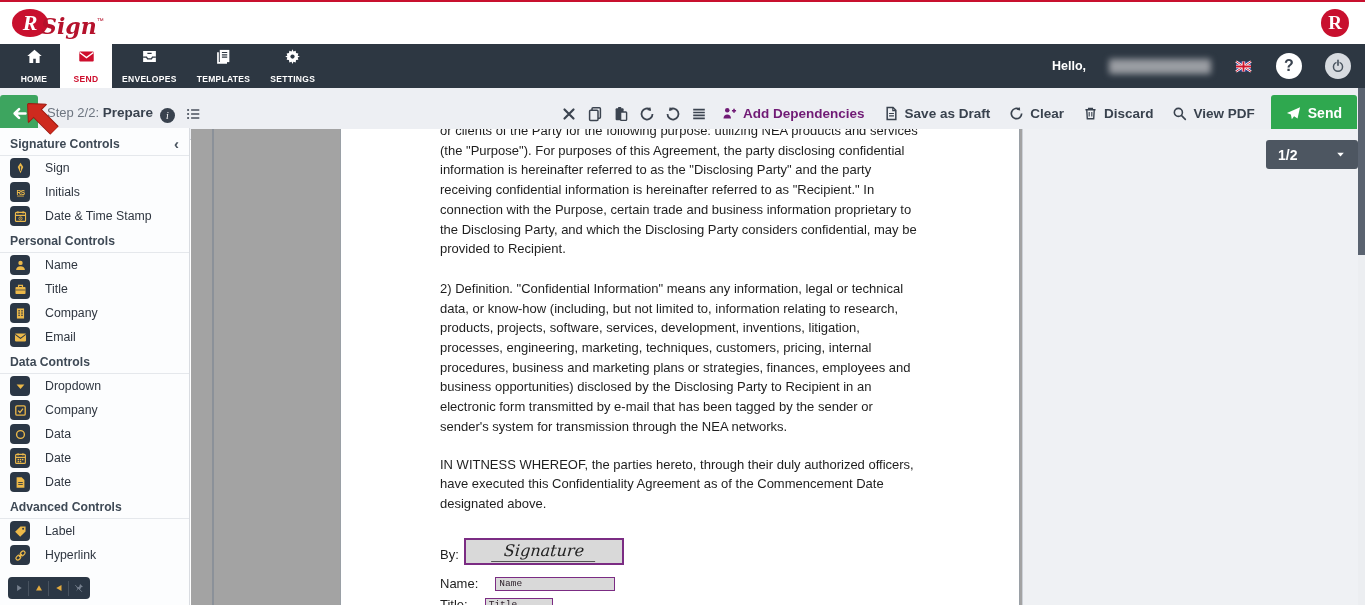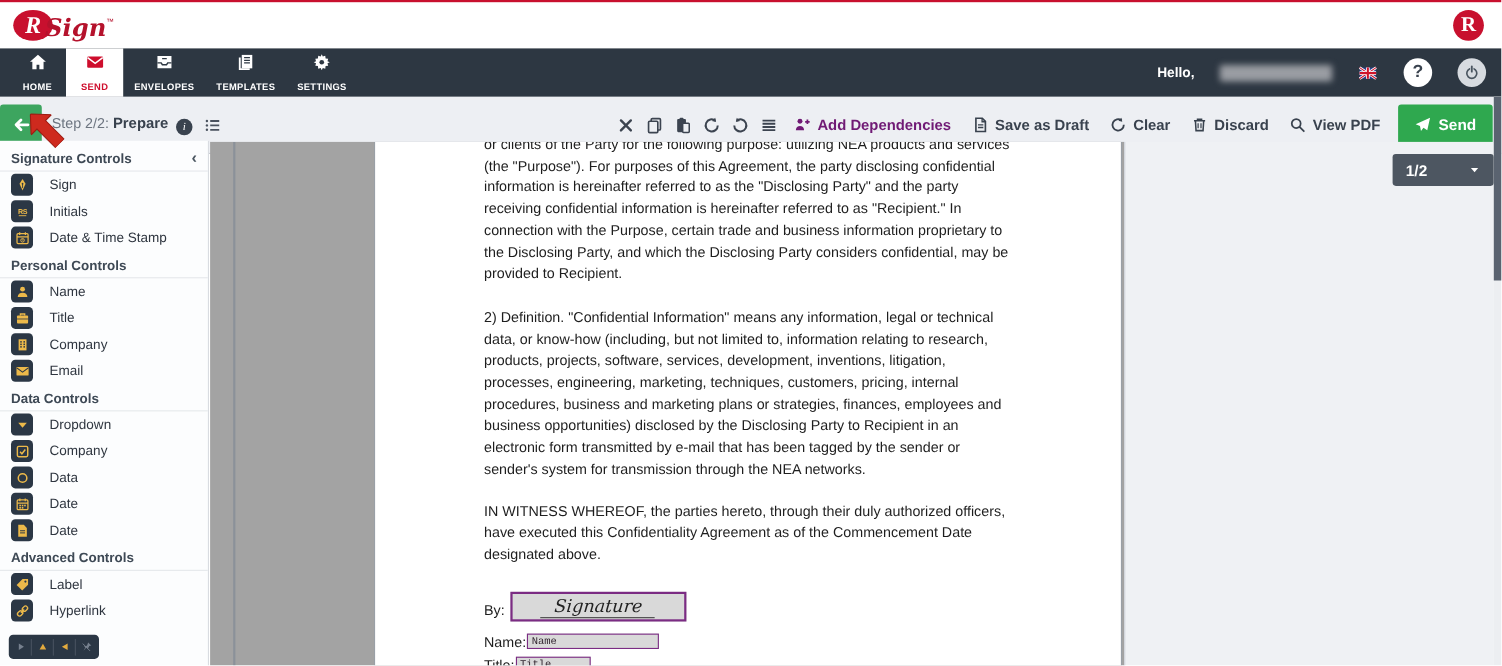--- a/index.html
+++ b/index.html
@@ -71,21 +71,21 @@
   .doc-scrollline { position:absolute; left:21px; top:0; bottom:0; width:2px; background:#8b9199; }
   .page { position:absolute; left:149px; top:0; bottom:0; width:680px; background:#fff; border-left:1px solid #9aa0a6; border-right:1px solid #9aa0a6; padding:0 99px; }
   .page p { font-size:13px; line-height:19.7px; color:#1e1e1e; margin:0 0 20px; }
   .page p:nth-of-type(1) { margin-top:-8px; }
   .page p:nth-of-type(2) { margin-bottom:18px; }
   .page p:nth-of-type(3) { margin-bottom:24px; }
   .by-row { display:flex; align-items:flex-end; gap:5px; margin-bottom:11px; font-size:13px; color:#1e1e1e; }
   .by-label { padding-bottom:3px; }
   .sig-box { width:160px; height:27px; background:#d9d9d9; border:2px solid #7b2c83; display:flex; align-items:center; justify-content:center; cursor:pointer; }
   .sig-text { font-family:"DejaVu Serif",serif; font-style:italic; font-size:16px; color:#222; border-bottom:1px solid #555; padding:0 12px 1px; transform:skewX(-5deg); }
-  .f-row { display:flex; align-items:flex-start; gap:1px; margin-bottom:6px; font-size:13px; color:#1e1e1e; }
+  .f-row { display:flex; align-items:flex-end; gap:17px; margin-bottom:6px; font-size:13px; color:#1e1e1e; }
   .f-box { height:14px; background:#d9d9d9; border:1.5px solid #7b2c83; display:flex; align-items:center; padding:0 3px; font-family:"Liberation Mono",monospace; font-size:9.5px; color:#30242e; cursor:pointer; }
   .f-0 .f-box { width:120px; }
   .f-1 .f-box { width:68px; }
 
   
   .right-panel { position:absolute; top:129px; bottom:0; left:1022px; right:7px; background:#eff1f4; border-left:1px solid #cdd1d7; }
   .page-indicator { position:absolute; top:11px; right:0; width:92px; height:29px; background:#4d5661; border-radius:3px; color:#fff; display:flex; align-items:center; justify-content:space-between; padding:12px 12px; font-size:14px; font-weight:bold; cursor:pointer; }
   .page-indicator .ic { width:11px; height:11px; }
 
   

